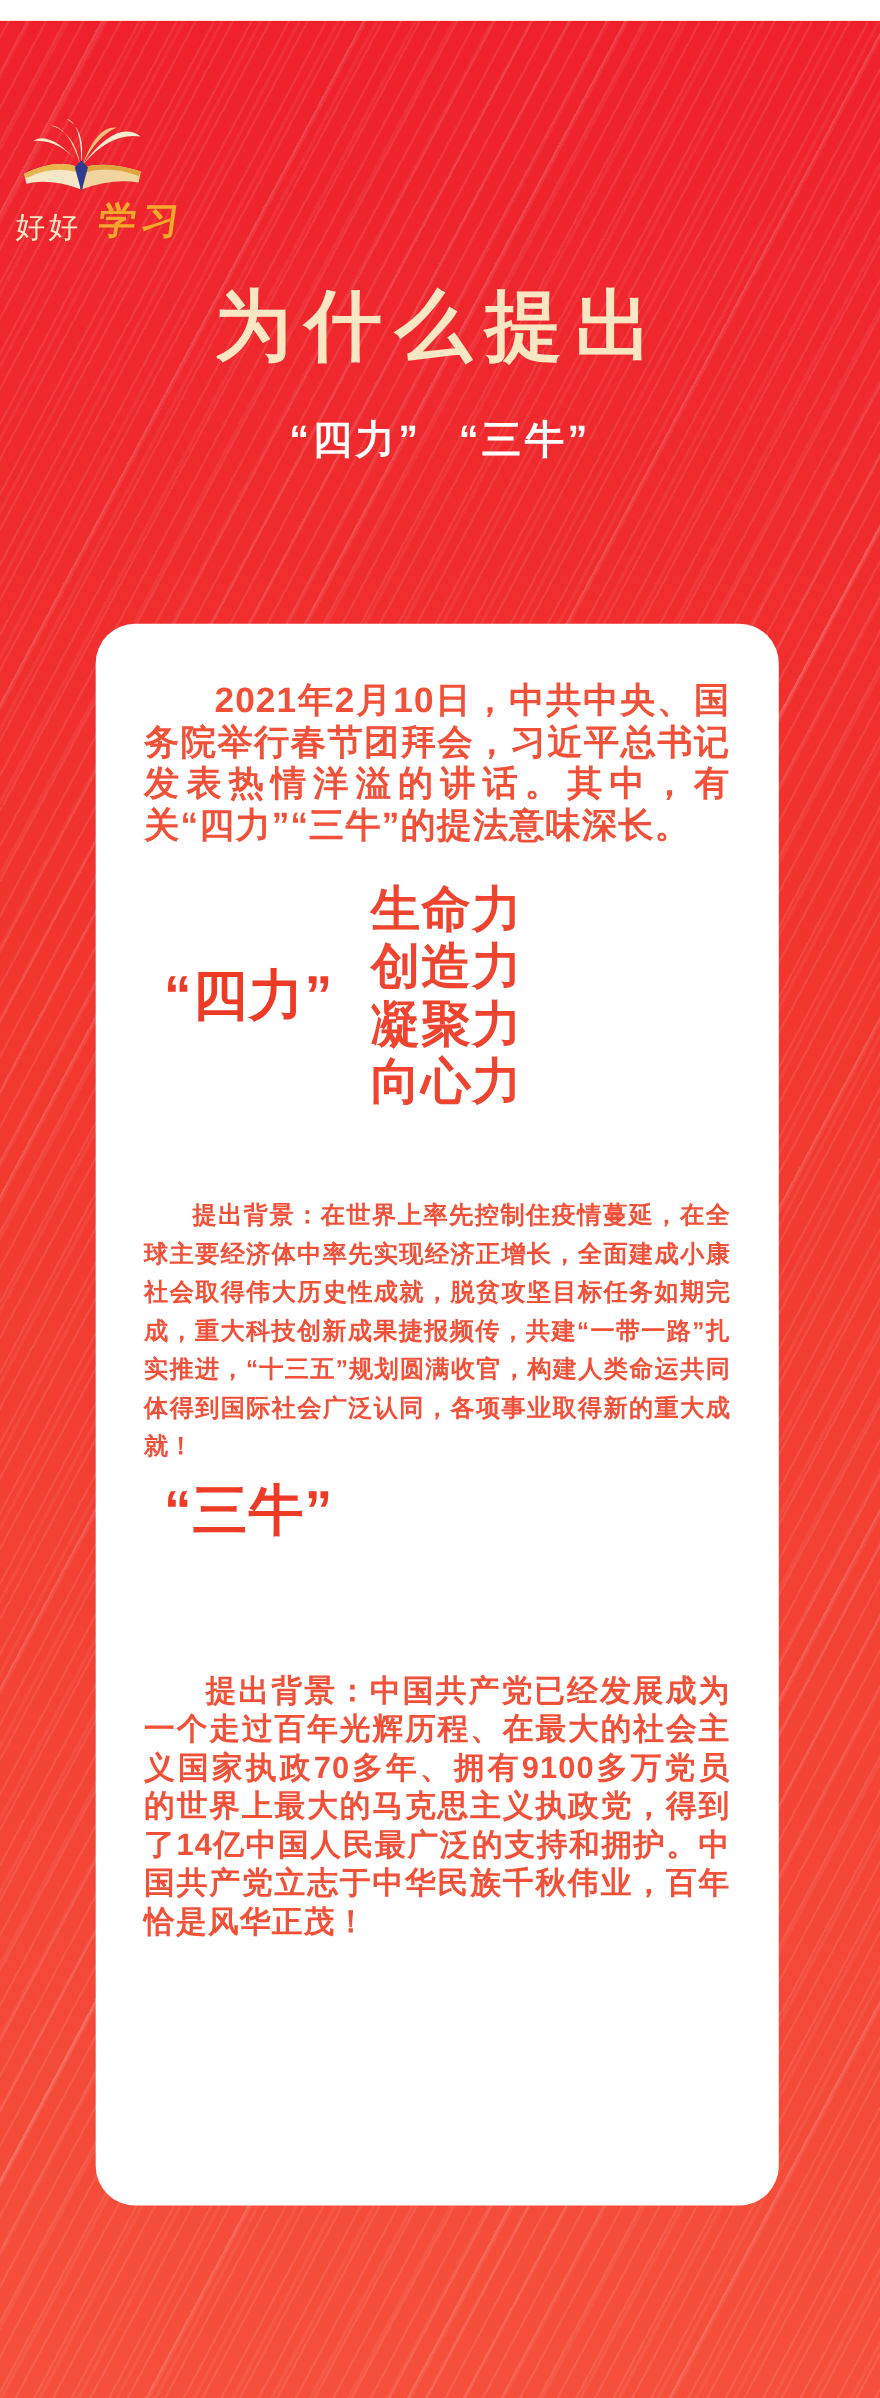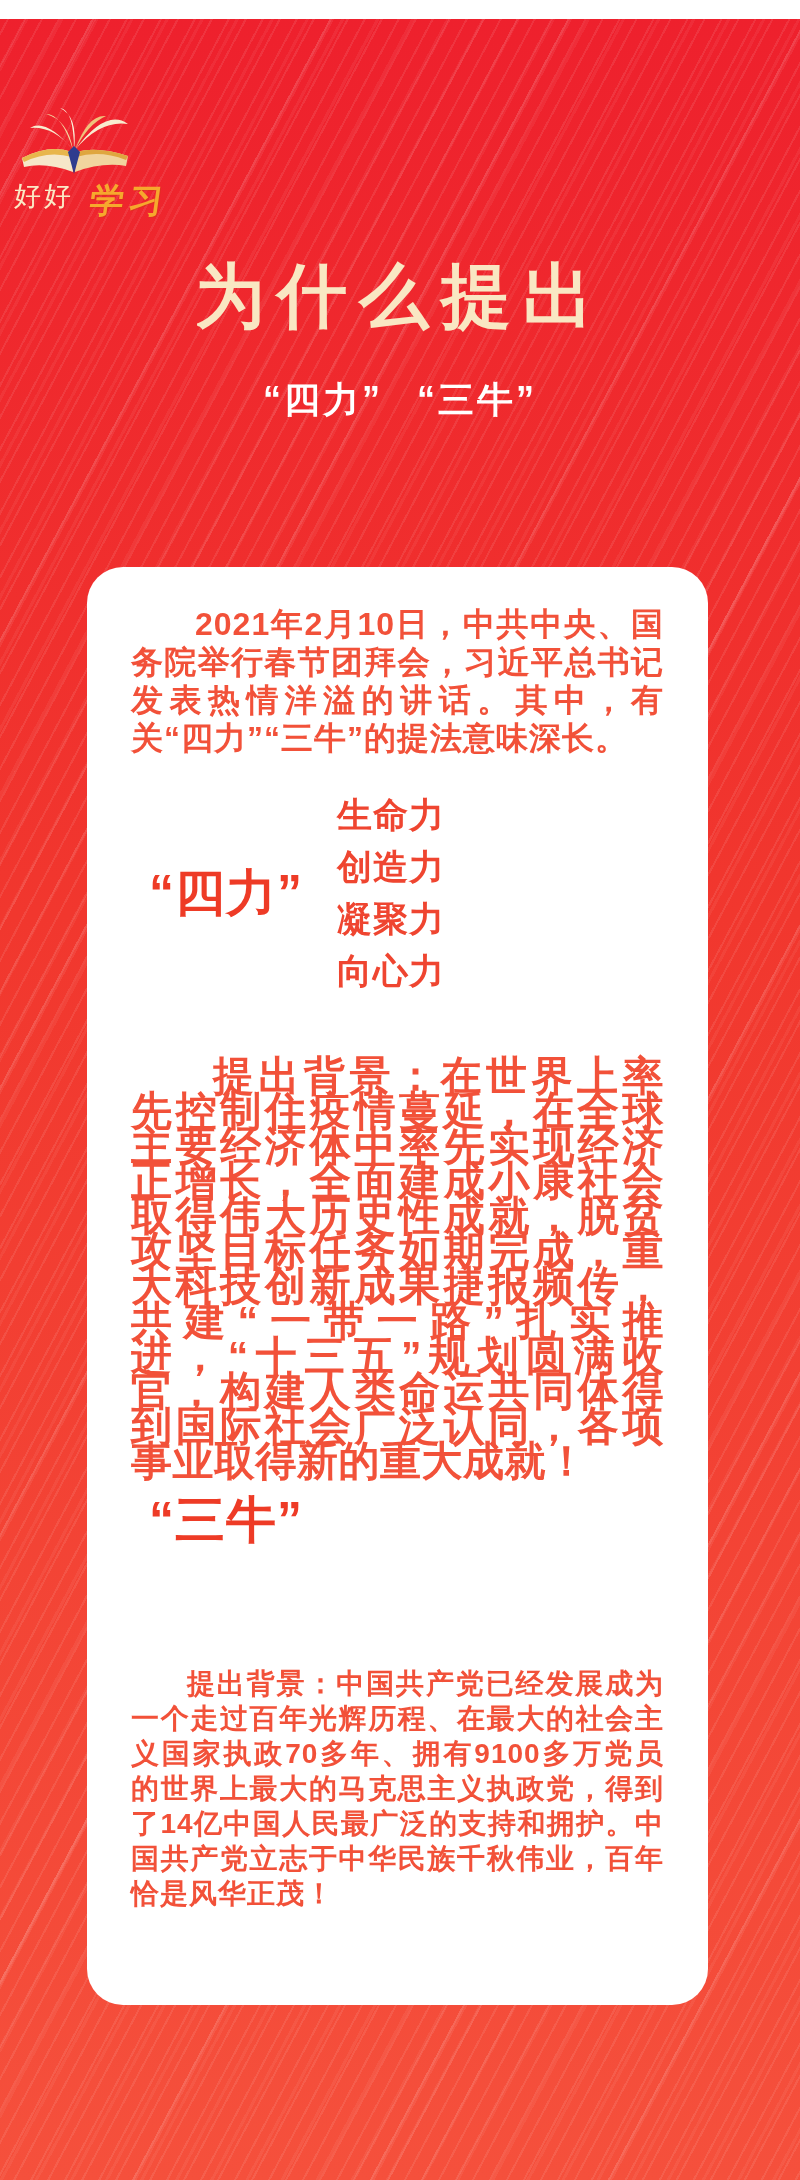--- a/index.html
+++ b/index.html
@@ -13,56 +13,56 @@
       repeating-linear-gradient(118deg, rgba(255,255,255,0.055) 0 3px, rgba(255,255,255,0) 3px 31px),
       repeating-linear-gradient(118deg, rgba(255,255,255,0) 0 90px, rgba(255,255,255,0.07) 90px 94px, rgba(255,255,255,0) 94px 210px),
       linear-gradient(180deg,#EE202D 0%,#F1372E 42%,#F5503C 100%);
   }
   .top-strip{
     position:absolute;left:0;top:0;width:800px;height:19px;background:#ffffff;
   }
   
   .logo{position:absolute;left:16px;top:108px;width:200px;}
   .logo svg{display:block;}
-  .logo-text{position:absolute;left:-2px;top:70px;display:flex;align-items:flex-start;white-space:nowrap;}
+  .logo-text{position:absolute;left:-2px;top:70px;display:flex;align-items:flex-end;white-space:nowrap;}
   .logo-hao{font-size:27px;color:#FAE9C6;font-weight:500;letter-spacing:3px;}
   .logo-xue{font-size:34px;color:#F6A82D;font-weight:900;margin-left:16px;transform:skewX(-8deg);letter-spacing:5px;text-shadow:1px 1px 0 rgba(180,80,0,0.25);}
   
   .page-title{
     position:absolute;left:0;top:250px;width:800px;text-align:center;
     font-size:70px;font-weight:900;color:#F9E7C3;letter-spacing:12px;
   }
   .page-subtitle{
     position:absolute;left:0;top:376px;width:800px;text-align:center;
     font-size:36px;font-weight:900;color:#ffffff;letter-spacing:3px;white-space:nowrap;
   }
   .page-subtitle .sub-left{margin-right:34px;}
   
   .card{
     position:absolute;left:87px;top:567px;width:621px;height:1438px;
     background:#ffffff;border-radius:36px;box-sizing:border-box;
-    padding:0 44px;display:flow-root;
+    padding:12px 44px;display:flow-root;
   }
   .para{
     margin:0;color:#F25139;text-align:justify;text-indent:2em;
     font-weight:600;
   }
   .para-1{margin-top:38px;font-size:32px;line-height:38px;letter-spacing:1px;}
-  .para-2{margin-top:62px;font-size:41px;line-height:35px;letter-spacing:0.5px;}
+  .para-2{margin-top:78px;font-size:22px;line-height:35px;letter-spacing:0.5px;}
   .para-3{margin-top:112px;font-size:28px;line-height:35px;letter-spacing:1px;}
   .force-row{display:flex;align-items:center;margin:0;}
   .force-row.sili{margin-top:32px;}
   .force-row.sanniu{margin-top:8px;}
   .force-label{
     width:178px;text-align:center;flex:0 0 auto;margin-left:6px;
     font-size:50px;font-weight:900;color:#EE3B26;letter-spacing:1px;white-space:nowrap;
   }
   .force-items{margin-left:22px;}
   .force-item{
-    font-size:35px;line-height:52px;font-weight:800;color:#EF4530;letter-spacing:1px;
+    font-size:45px;line-height:52px;font-weight:800;color:#EF4530;letter-spacing:1px;
   }
 </style>
 </head>
 <body>
 
 <div class="canvas">
 
   <div class="top-strip"></div>
 
   <div class="logo">

